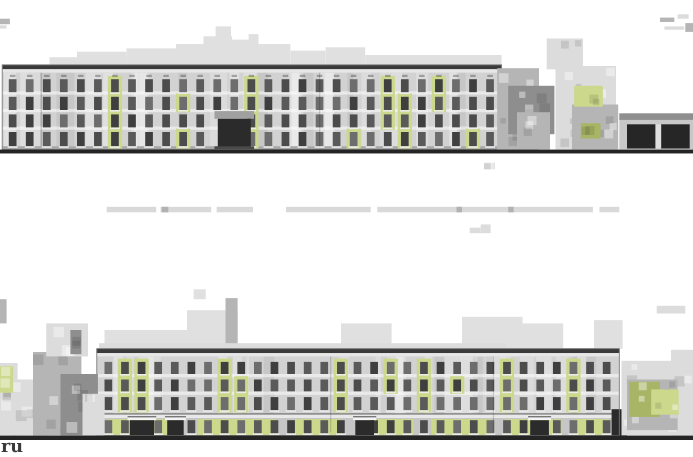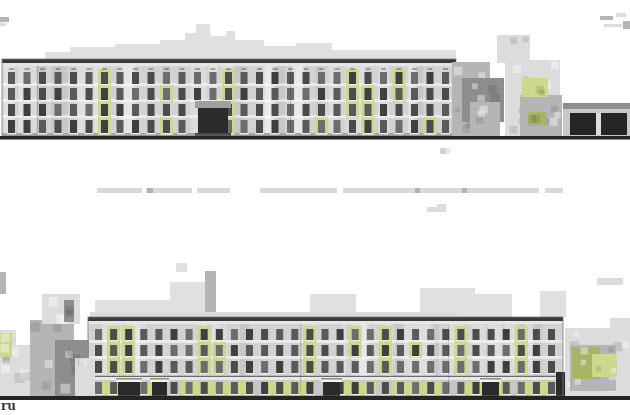--- a/index.html
+++ b/index.html
@@ -3,21 +3,21 @@
 <meta charset="utf-8">
 <style>
   html,body{margin:0;padding:0;background:#ffffff;}
   .stage{
     position:relative;width:630px;height:415px;overflow:hidden;background:#ffffff;
     font-family:"DejaVu Sans",sans-serif;
   }
   .stage svg{position:absolute;left:0;top:0;display:block;}
   .watermark{
     position:absolute;left:1px;top:400px;
-    font-family:"DejaVu Serif",serif;font-weight:bold;font-size:12px;line-height:12px;
+    font-family:"DejaVu Serif",serif;font-weight:bold;font-size:16px;line-height:12px;
     color:#3a3a3a;letter-spacing:0px;
   }
 </style>
 </head>
 <body>
 
 <div class="stage">
   <svg id="drawing" width="630" height="415" viewBox="0 0 630 415">
       <g>
         <g>

